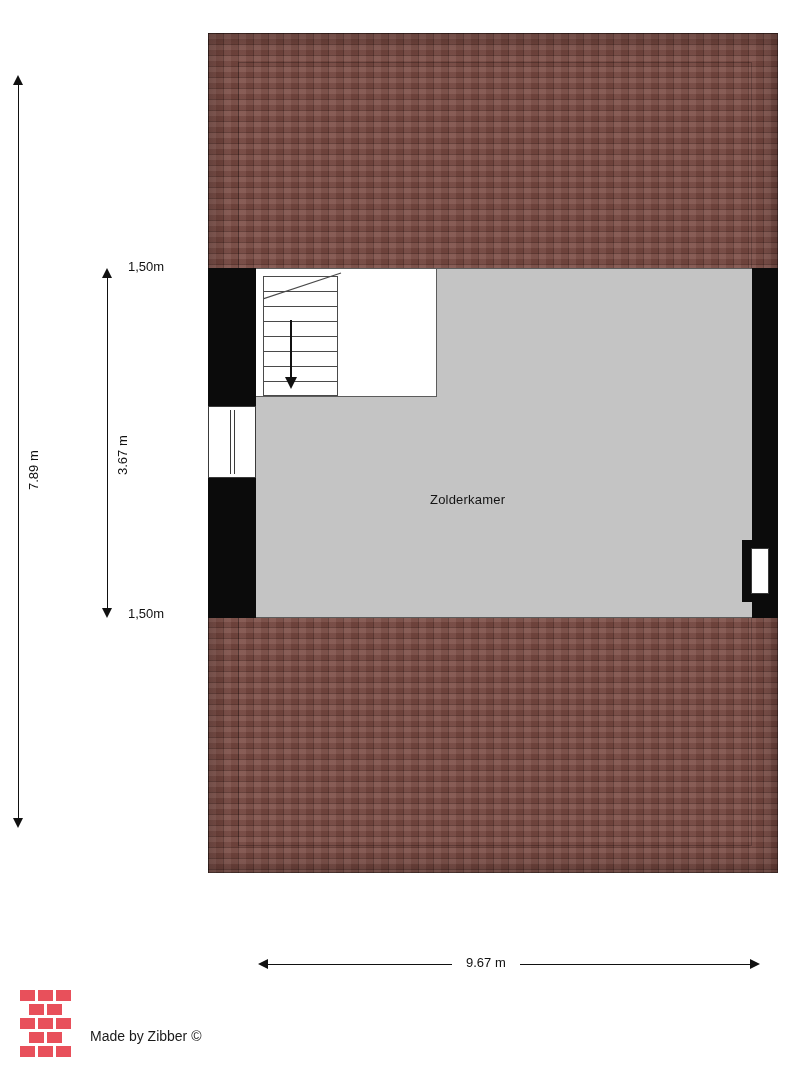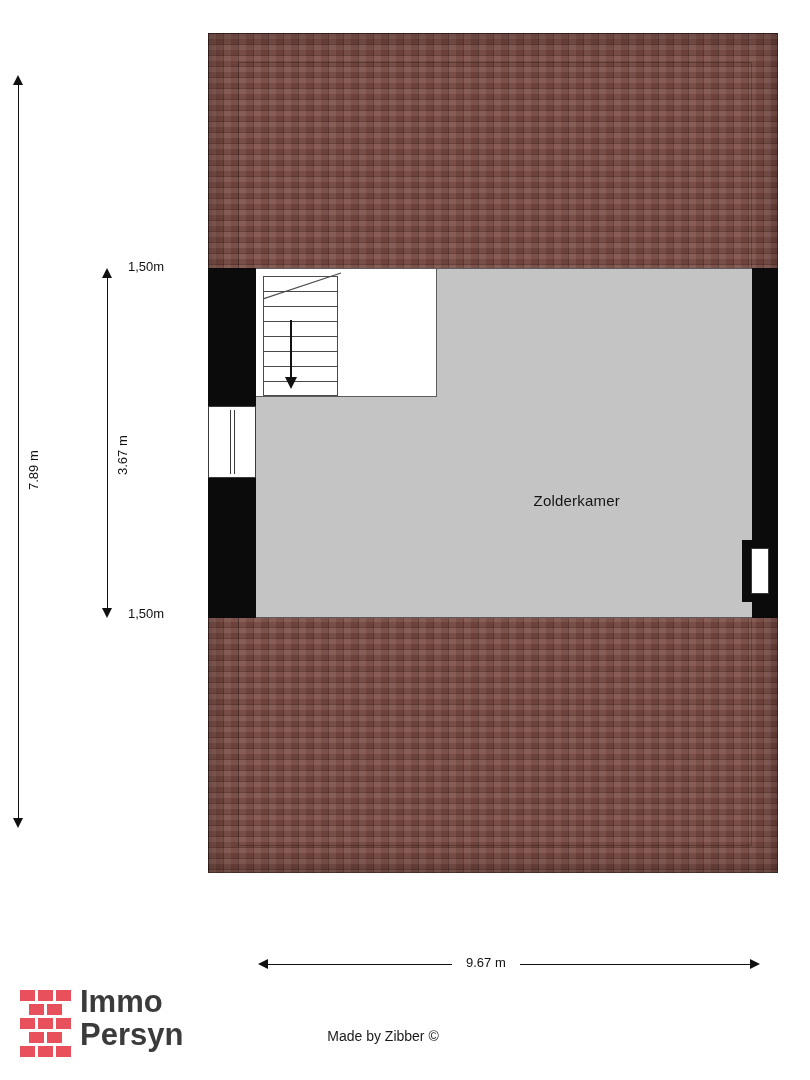--- a/index.html
+++ b/index.html
@@ -185,22 +185,22 @@
     border-right: 6px solid transparent;
     border-top: 12px solid #111;
   }
 
   
   .room-label {
     position: absolute;
     left: 430px;
     top: 492px;
     width: 190px;
-    text-align: right;
-    font-size: 15px;
+    text-align: left;
+    font-size: 13px;
     color: #141414;
     letter-spacing: .2px;
   }
 
   
   .dim-line-v {
     position: absolute;
     width: 1px;
     background: #111;
   }
@@ -273,21 +273,20 @@
     font-weight: bold;
     color: #3b3b3b;
     line-height: 1.08;
   }
 
   .made-by {
     position: absolute;
     left: 0;
     top: 1028px;
     width: 676px;
-    text-align: center;
     font-size: 14px;
     color: #1a1a1a;
   }
   .made-by-inner {
     display: inline-block;
     margin-left: 90px;
   }
 </style>
 </head>
 <body>
@@ -347,23 +346,19 @@
       <div class="brick" style="left:27px; top:14px;"></div>
       <div class="brick" style="left:0px;  top:28px;"></div>
       <div class="brick" style="left:18px; top:28px;"></div>
       <div class="brick" style="left:36px; top:28px;"></div>
       <div class="brick" style="left:9px;  top:42px;"></div>
       <div class="brick" style="left:27px; top:42px;"></div>
       <div class="brick" style="left:0px;  top:56px;"></div>
       <div class="brick" style="left:18px; top:56px;"></div>
       <div class="brick" style="left:36px; top:56px;"></div>
     </div>
-    <div class="logo-text">
-      <div>Immo</div>
-      <div>Persyn</div>
-    </div>
   </div>
 
   <div class="made-by">
     <span class="made-by-inner">Made by Zibber ©</span>
   </div>
 
 </div>
 
 </body></html>

